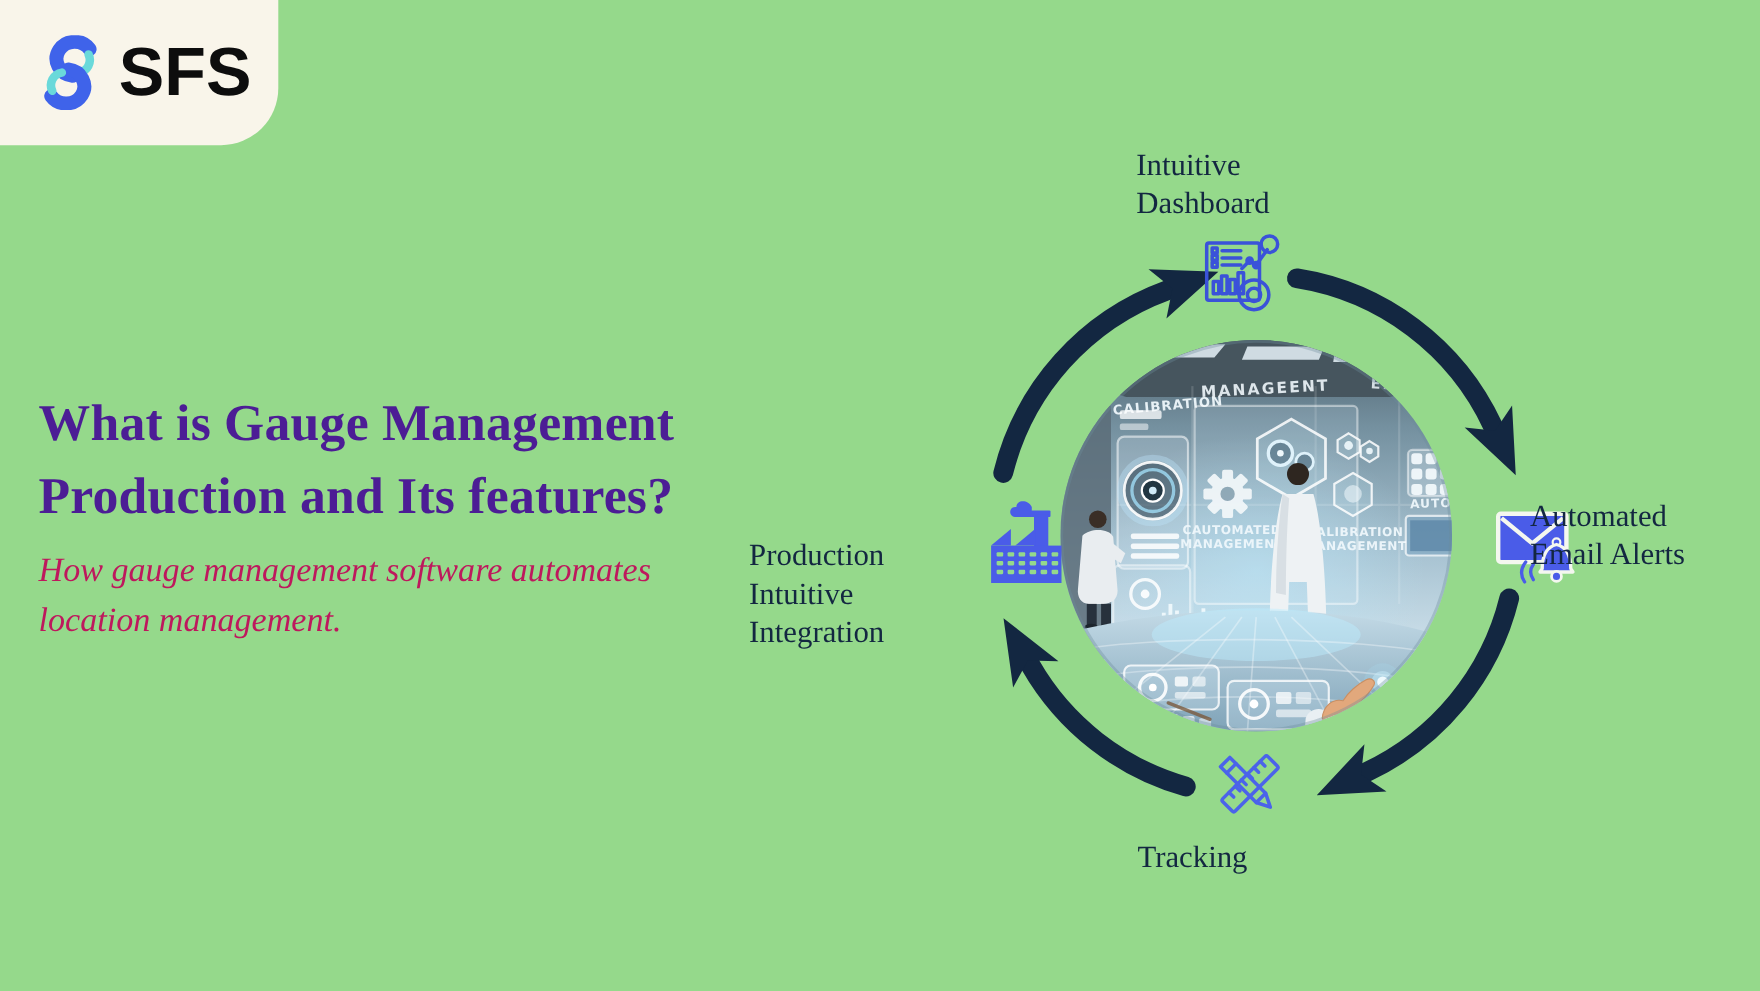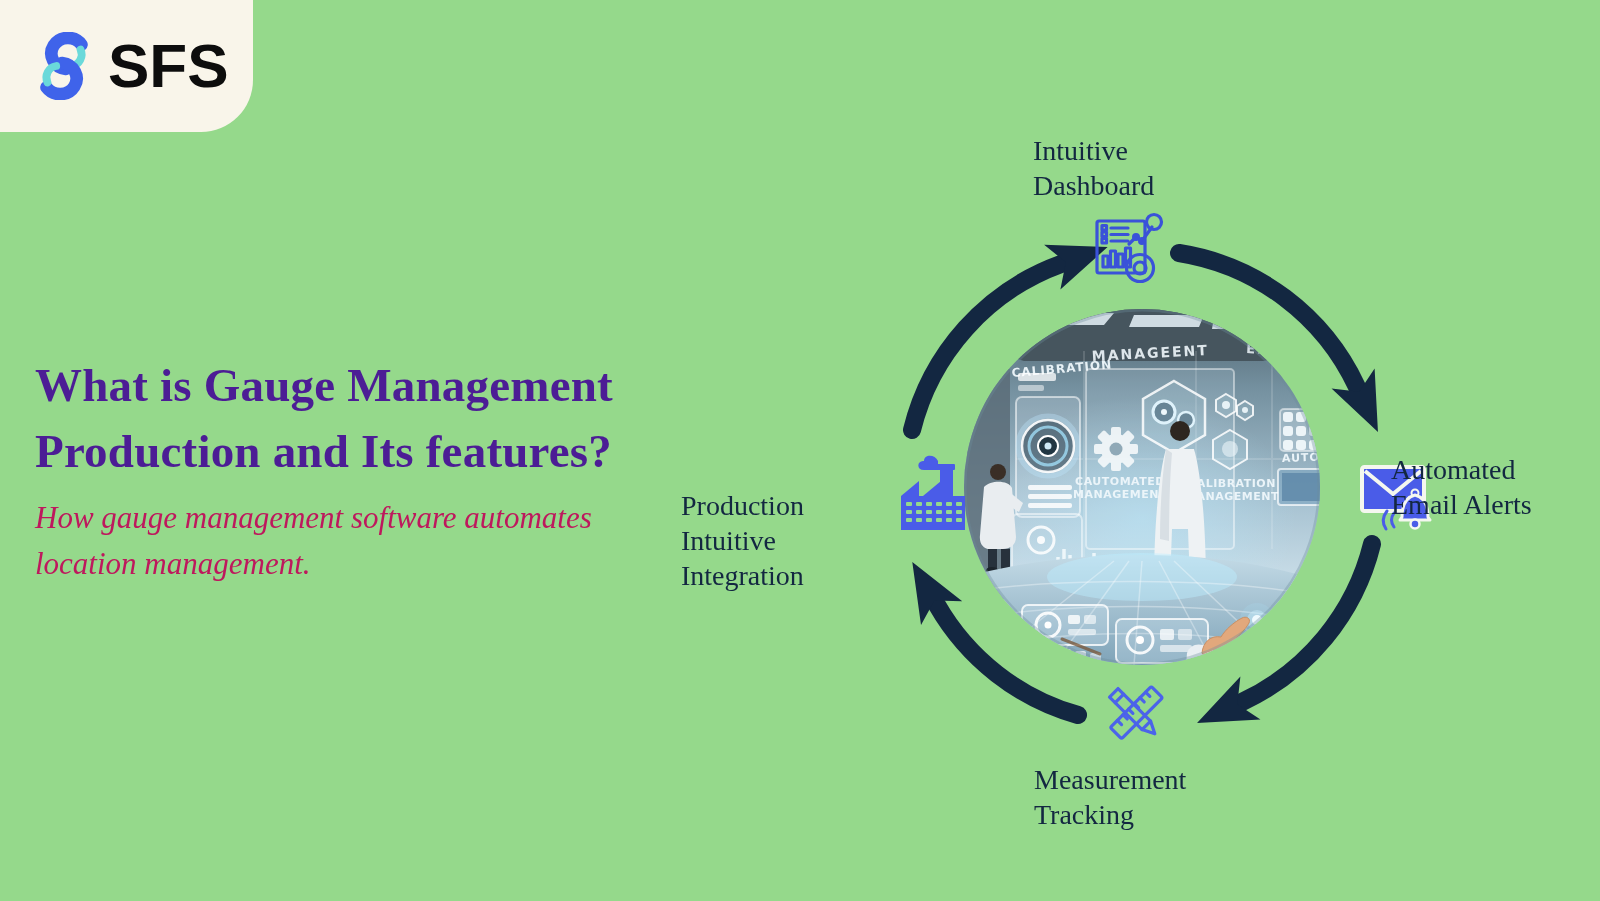--- a/index.html
+++ b/index.html
@@ -346,21 +346,20 @@
 
   <div class="cycle-label" id="label-top">
     <div>Intuitive</div>
     <div>Dashboard</div>
   </div>
   <div class="cycle-label" id="label-right">
     <div>Automated</div>
     <div>Email Alerts</div>
   </div>
   <div class="cycle-label" id="label-bottom">
-    <div>Measurement</div>
     <div>Tracking</div>
   </div>
   <div class="cycle-label" id="label-left">
     <div>Production</div>
     <div>Intuitive</div>
     <div>Integration</div>
   </div>
 
 </div>
 

